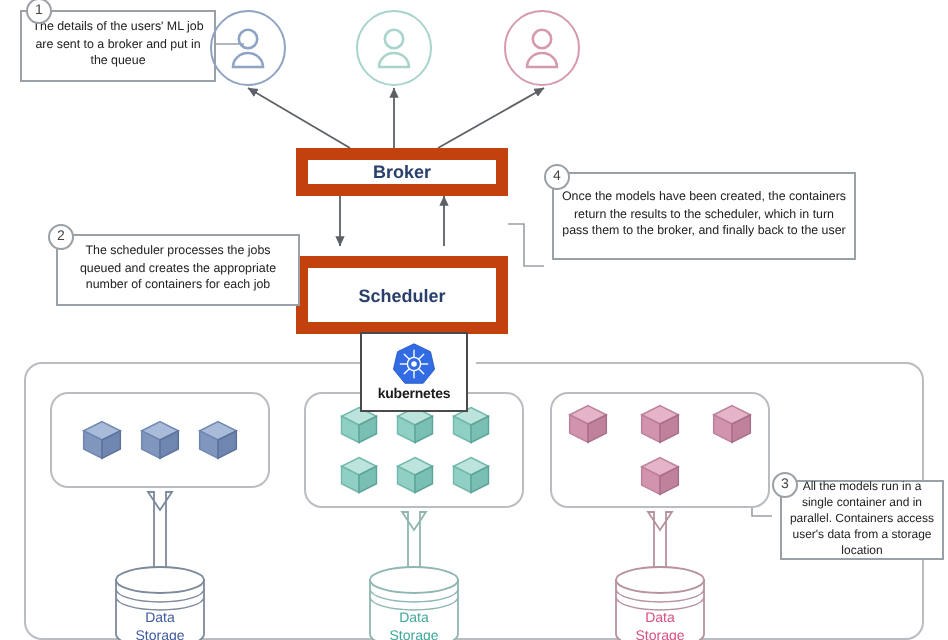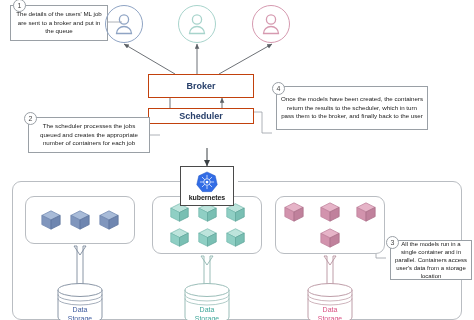--- a/index.html
+++ b/index.html
@@ -53,21 +53,21 @@
     height: 38px;
     border-radius: 50%;
     border: 1.3px solid #8fa4c4;
   }
   .avatar svg { display: block; }
 
   
   .pbox {
     position: absolute;
     box-sizing: border-box;
-    border: 1px solid #c2410c;
+    border: 6px solid #c2410c;
     background: #ffffff;
     color: #28406b;
     font-weight: bold;
     font-size: 9px;
     display: flex;
     align-items: center;
     justify-content: center;
   }
 
   
@@ -190,21 +190,21 @@
   </div>
   <div class="avatar" style="left:252px; top:5px; border-color:#d69ab0;">
     <svg width="36" height="36" viewBox="0 0 36 36">
       <circle cx="18" cy="13.5" r="4.6" fill="none" stroke="#d69ab0" stroke-width="1.3"></circle>
       <path d="M10.5 27.5 a7.5 7 0 0 1 15 0 z" fill="none" stroke="#d69ab0" stroke-width="1.3"></path>
     </svg>
   </div>
 
   <div class="pbox" style="left:148px; top:74px; width:106px; height:24px;">Broker</div>
 
-  <div class="pbox" style="left:148px; top:108px; width:106px; height:16px;">Scheduler</div>
+  <div class="pbox" style="left:148px; top:128px; width:106px; height:39px;">Scheduler</div>
 
   <div class="note" style="left:28px; top:117px; width:122px; height:36px; font-size:6.2px;">The scheduler processes the jobs queued and creates the appropriate number of containers for each job</div>
   <div class="badge" style="left:24px; top:112px;">2</div>
 
   <div class="note" style="left:276px; top:86px; width:152px; height:44px; font-size:6.2px;">Once the models have been created, the containers return the results to the scheduler, which in turn pass them to the broker, and finally back to the user</div>
   <div class="badge" style="left:272px; top:82px;">4</div>
 
   <div class="cluster" style="left:12px; top:181px; width:450px; height:139px;"></div>
   <div class="cluster-mask" style="left:182px; top:178px; width:56px; height:7px;"></div>
 

